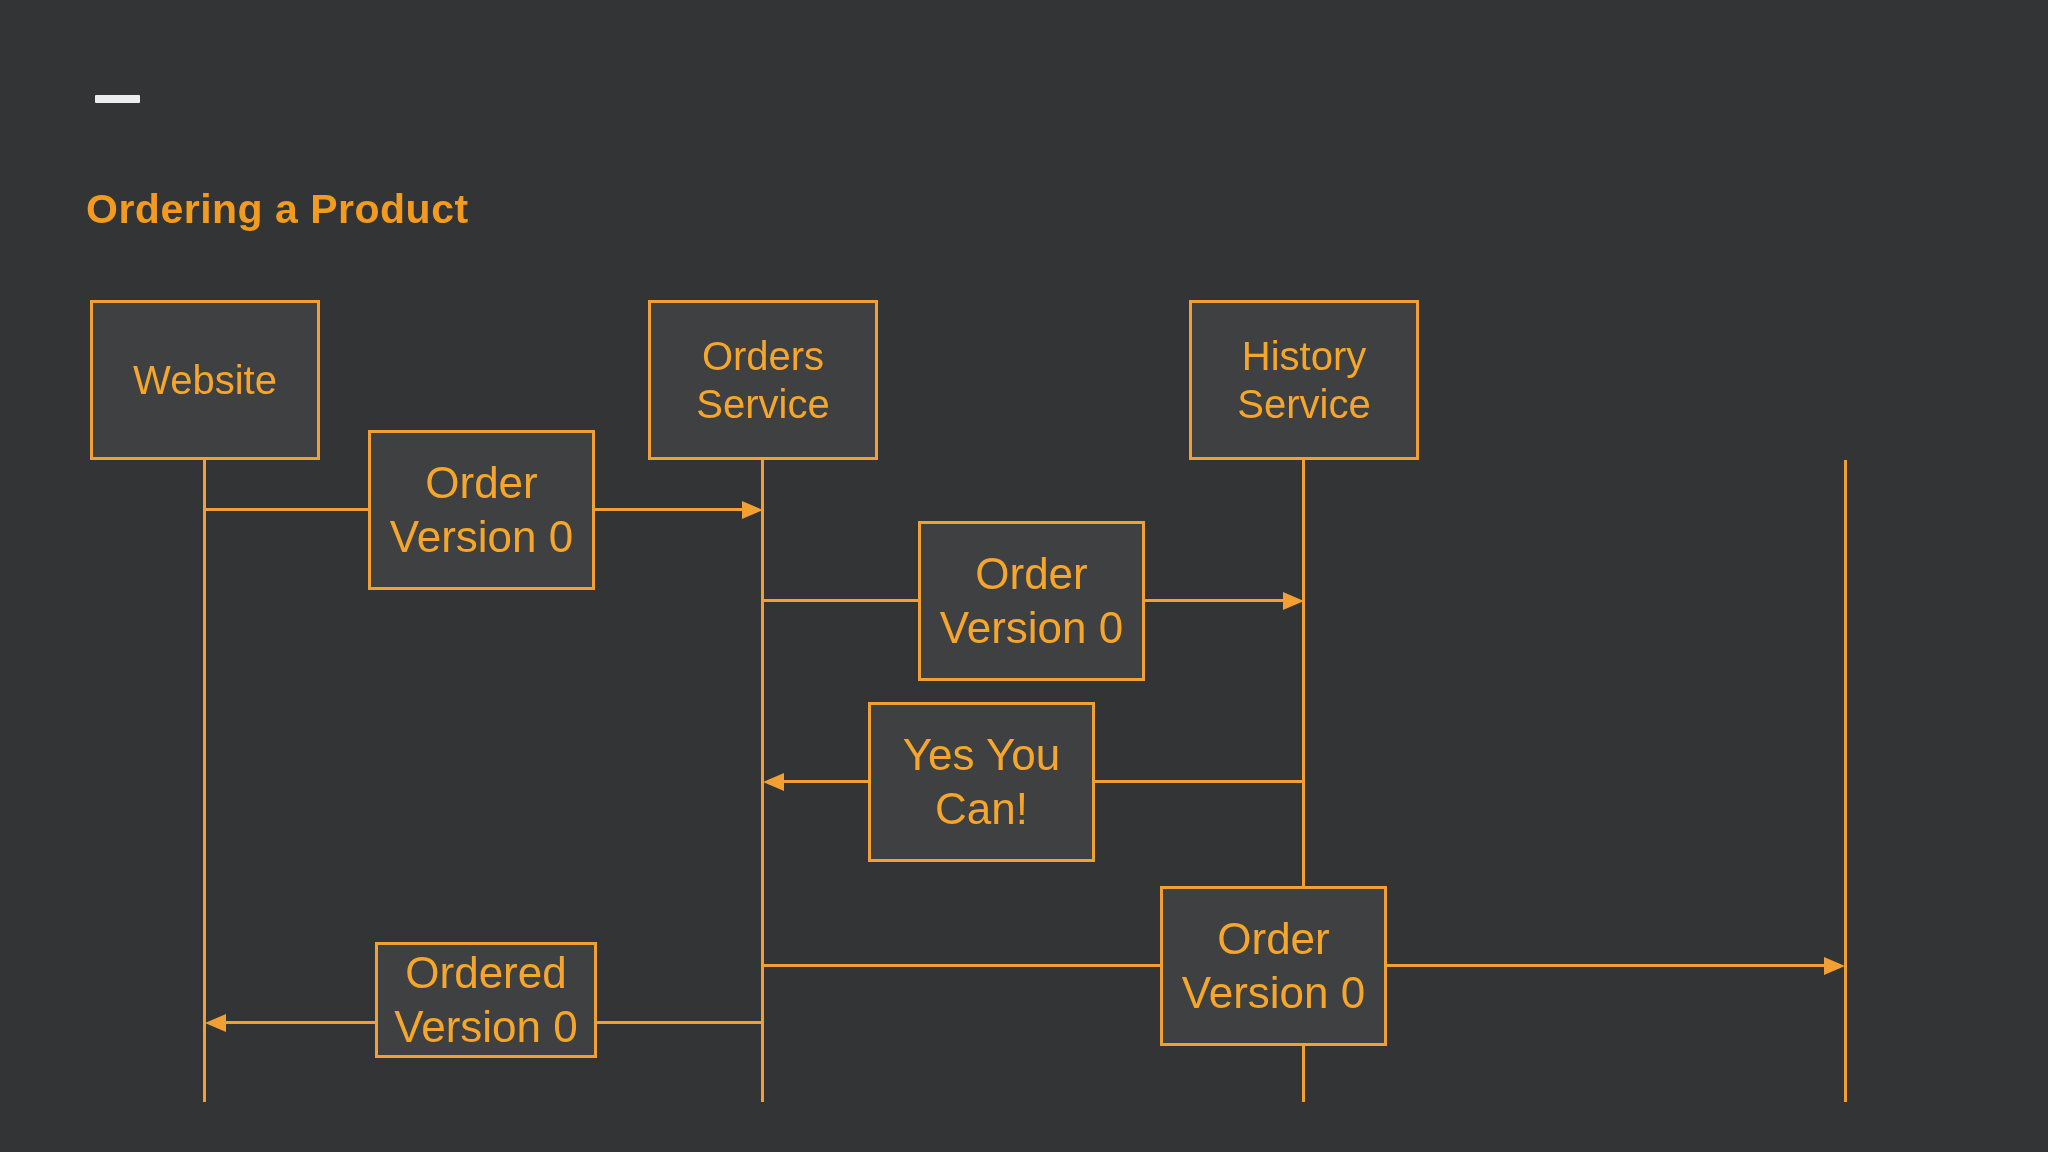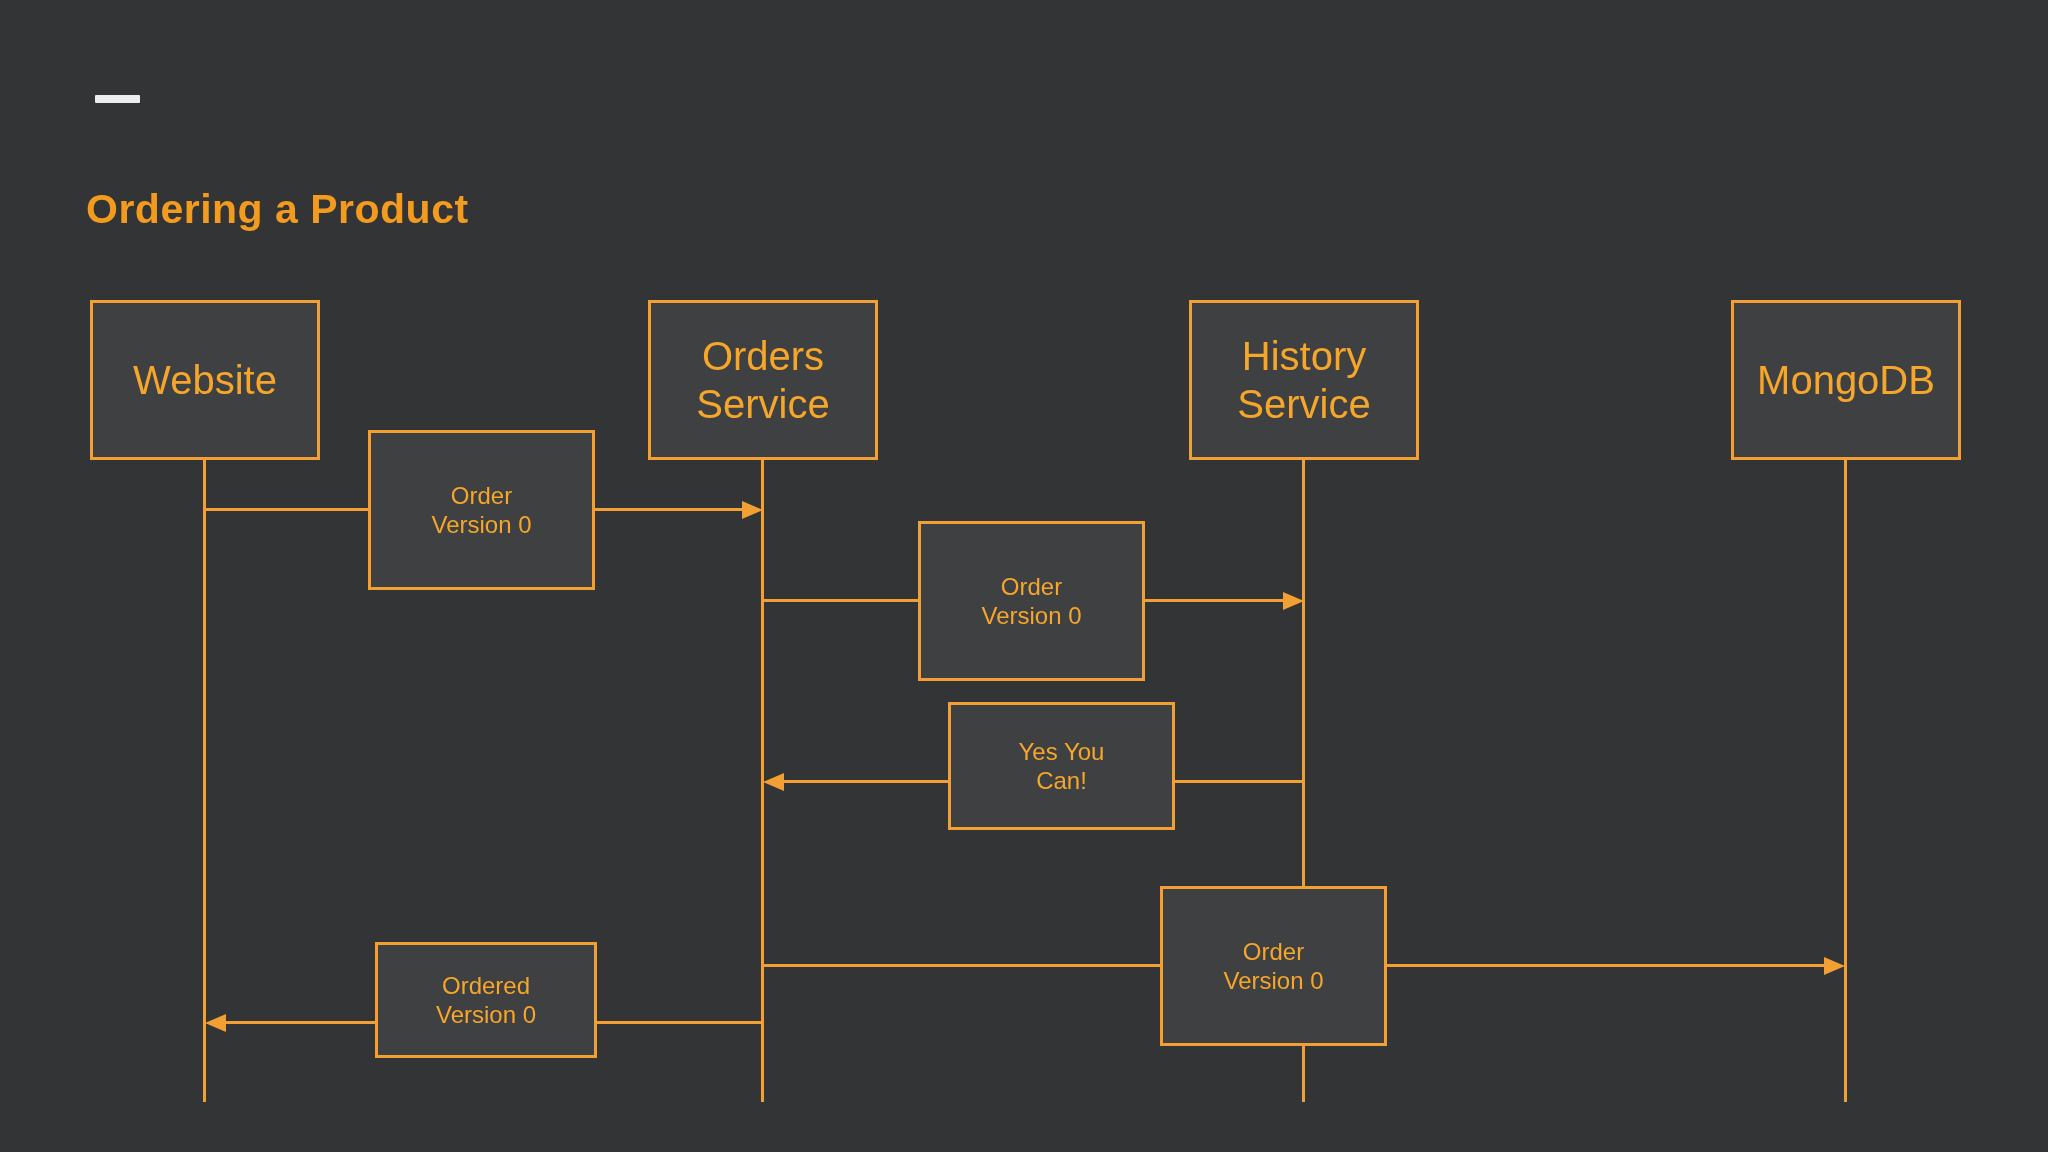--- a/index.html
+++ b/index.html
@@ -61,21 +61,21 @@
     box-sizing: border-box;
     background: var(--fill, #3E4041);
     border: 3px solid var(--accent, #F2A033);
     display: flex;
     flex-direction: column;
     align-items: center;
     justify-content: center;
     text-align: center;
     color: var(--text, #F6A62B);
   }
-  .label-box { z-index: 3; font-size: 24px; line-height: 1.22; }
+  .label-box { z-index: 3; font-size: 44px; line-height: 1.22; }
   .actor-box { z-index: 4; font-size: 40px; line-height: 1.2; width: 230px; height: 160px; top: 300px; }
 </style>
 </head>
 <body>
 
 <div class="slide">
 
   <div class="title-dash"></div>
   <h1 class="slide-title">Ordering a Product</h1>
 
@@ -93,21 +93,21 @@
 
   <div class="msg-line" style="left:763px; top:599px; width:522px"></div>
   <div class="arrowhead right" style="left:1283px; top:592px"></div>
   <div class="node label-box" style="left:918px; top:521px; width:227px; height:160px">
     <span>Order</span>
     <span>Version 0</span>
   </div>
 
   <div class="msg-line" style="left:783px; top:780px; width:521px"></div>
   <div class="arrowhead left" style="left:763px; top:773px"></div>
-  <div class="node label-box" style="left:948px; top:702px; width:227px; height:128px">
+  <div class="node label-box" style="left:868px; top:702px; width:227px; height:160px">
     <span>Yes You</span>
     <span>Can!</span>
   </div>
 
   <div class="msg-line" style="left:763px; top:964px; width:1062px"></div>
   <div class="arrowhead right" style="left:1824px; top:957px"></div>
   <div class="node label-box" style="left:1160px; top:886px; width:227px; height:160px">
     <span>Order</span>
     <span>Version 0</span>
   </div>
@@ -124,18 +124,14 @@
     <span></span>
   </div>
   <div class="node actor-box" style="left:648px">
     <span>Orders</span>
     <span>Service</span>
   </div>
   <div class="node actor-box" style="left:1189px">
     <span>History</span>
     <span>Service</span>
   </div>
-  <div class="node actor-box" style="left:1731px">
-    <span>MongoDB</span>
-    <span></span>
-  </div>
 
 </div>
 
 </body></html>

